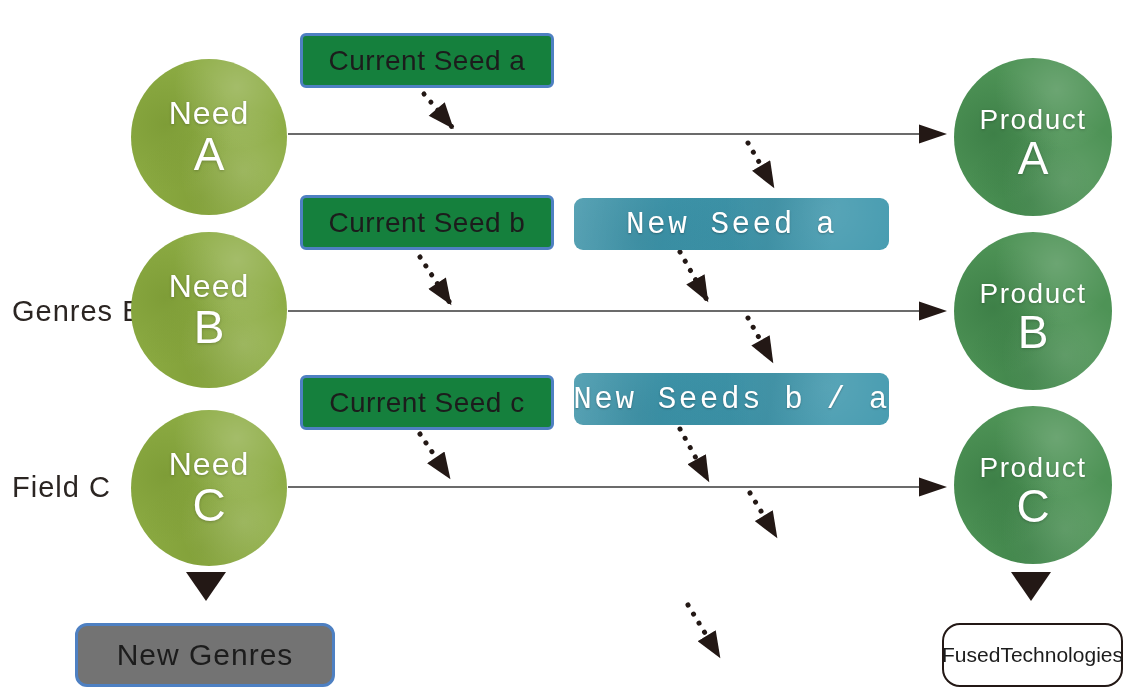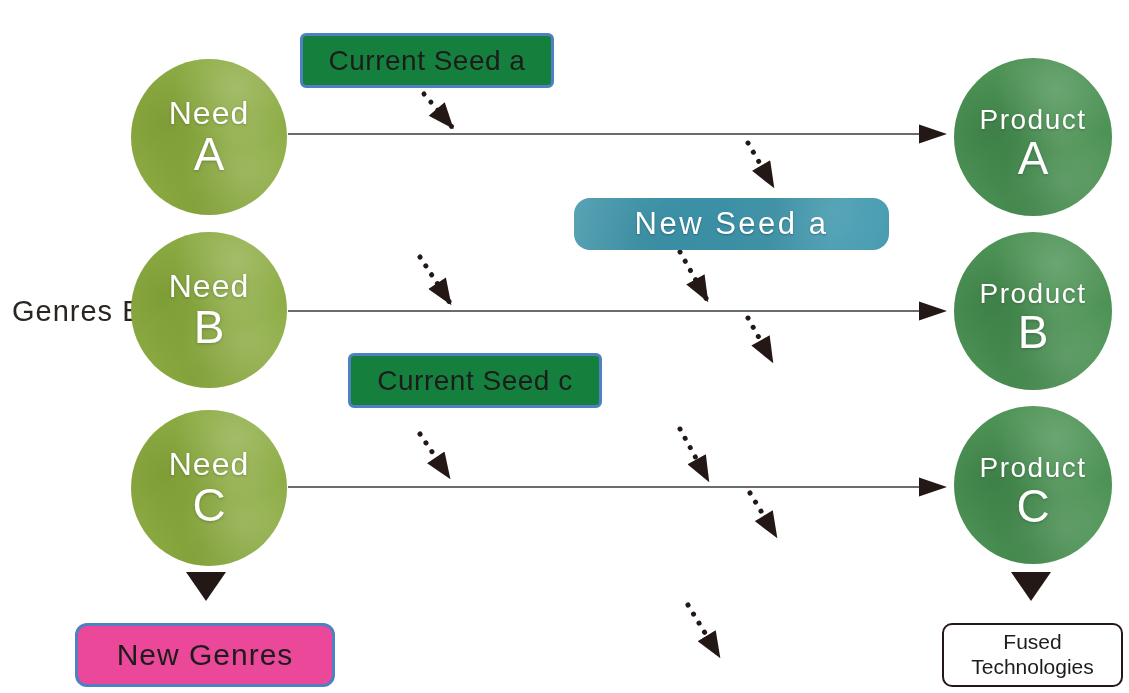--- a/index.html
+++ b/index.html
@@ -44,45 +44,46 @@
   .c-top{font-size:32px;letter-spacing:1px;line-height:1.05;}
   .product .c-top{font-size:28px;letter-spacing:1.5px;margin-top:12px;}
   .c-big{font-size:46px;line-height:1.0;margin-top:1px;}
 
   .seedbox-current{
     position:absolute;left:300px;width:254px;height:55px;box-sizing:border-box;
     background:#15803d;border:3px solid var(--blue-border,#4e80c2);border-radius:6px;
     display:flex;align-items:center;justify-content:center;
     font-size:28px;letter-spacing:.5px;color:#1c1c1c;white-space:nowrap;
   }
-  .cs-a{top:33px;} .cs-b{top:195px;} .cs-c{top:353px;margin-left:48px;}
+  .cs-a{top:33px;} .cs-b{top:195px;} .cs-c{top:375px;}
 
   .seedbox-new{
-    position:absolute;left:574px;width:315px;height:52px;border-radius:16px;
+    position:absolute;left:574px;width:315px;height:52px;border-radius:9px;
     display:flex;align-items:center;justify-content:center;
     font-size:31px;letter-spacing:2.5px;color:#ffffff;white-space:nowrap;
     text-shadow:0 1px 2px rgba(0,0,0,.28);
     background:
       linear-gradient(100deg, rgba(255,255,255,.14), rgba(255,255,255,0) 30%, rgba(16,86,104,.18) 62%, rgba(16,86,104,0) 82%),
       radial-gradient(circle at 20% 80%, rgba(10,80,100,.20), rgba(10,80,100,0) 45%),
       radial-gradient(circle at 80% 25%, rgba(255,255,255,.12), rgba(255,255,255,0) 40%),
       var(--seed-fill,#4299ae);
+    font-family: Liberation Mono, monospace;
   }
   .ns-a{top:198px;} .ns-b{top:373px;} .ns-c{top:548px;}
 
   .outcome-left{
     position:absolute;left:75px;top:623px;width:260px;height:64px;box-sizing:border-box;
-    background:#ec4899;border:3px solid var(--blue-border,#4e80c2);border-radius:12px;
+    background:#737373;border:3px solid var(--blue-border,#4e80c2);border-radius:12px;
     display:flex;align-items:center;justify-content:center;
     font-size:30px;letter-spacing:1px;color:#1c1c1c;white-space:nowrap;
   }
   .outcome-right{
     position:absolute;left:942px;top:623px;width:181px;height:64px;box-sizing:border-box;
-    background:#fff;border:2.5px solid var(--dark-border,#231815);border-radius:10px;
-    display:flex;flex-direction:column;align-items:center;justify-content:center;
+    background:#fff;border:2.5px solid var(--dark-border,#231815);border-radius:18px;
+    display:flex;flex-direction:row;align-items:center;justify-content:center;
     font-size:21px;line-height:1.18;color:#1c1c1c;white-space:nowrap;
   }
 </style>
 </head>
 <body>
 
 <div class="canvas">
 
   <svg class="arrow-layer" width="1129" height="693" viewBox="0 0 1129 693">
     <defs>
@@ -114,20 +115,21 @@
       <line x1="420" y1="434" x2="449" y2="477" marker-end="url(#dothead)"></line>
       <line x1="750" y1="493" x2="776" y2="536" marker-end="url(#dothead)"></line>
       <line x1="688" y1="605" x2="719" y2="656" marker-end="url(#dothead)"></line>
     </g>
 
     <polygon points="186,572 226,572 206,601" fill="#231815"></polygon>
     <polygon points="1011,572 1051,572 1031,601" fill="#231815"></polygon>
   </svg>
 
   <div class="field-label field-b">Genres B</div>
+  <div class="field-label field-c">Field C</div>
 
   <div class="circle need need-a">
     <div class="c-top">Need</div>
     <div class="c-big">A</div>
   </div>
   <div class="circle need need-b">
     <div class="c-top">Need</div>
     <div class="c-big">B</div>
   </div>
   <div class="circle need need-c">
@@ -142,23 +144,25 @@
   <div class="circle product product-b">
     <div class="c-top">Product</div>
     <div class="c-big">B</div>
   </div>
   <div class="circle product product-c">
     <div class="c-top">Product</div>
     <div class="c-big">C</div>
   </div>
 
   <div class="seedbox-current cs-a">Current Seed a</div>
+  <div class="seedbox-current cs-b">Current Seed b</div>
   <div class="seedbox-current cs-c">Current Seed c</div>
 
   <div class="seedbox-new ns-a">New Seed a</div>
+  <div class="seedbox-new ns-b">New Seeds b / a</div>
 
   <div class="outcome-left">New Genres</div>
   <div class="outcome-right">
     <div>Fused</div>
     <div>Technologies</div>
   </div>
 
 </div>
 
 </body></html>

